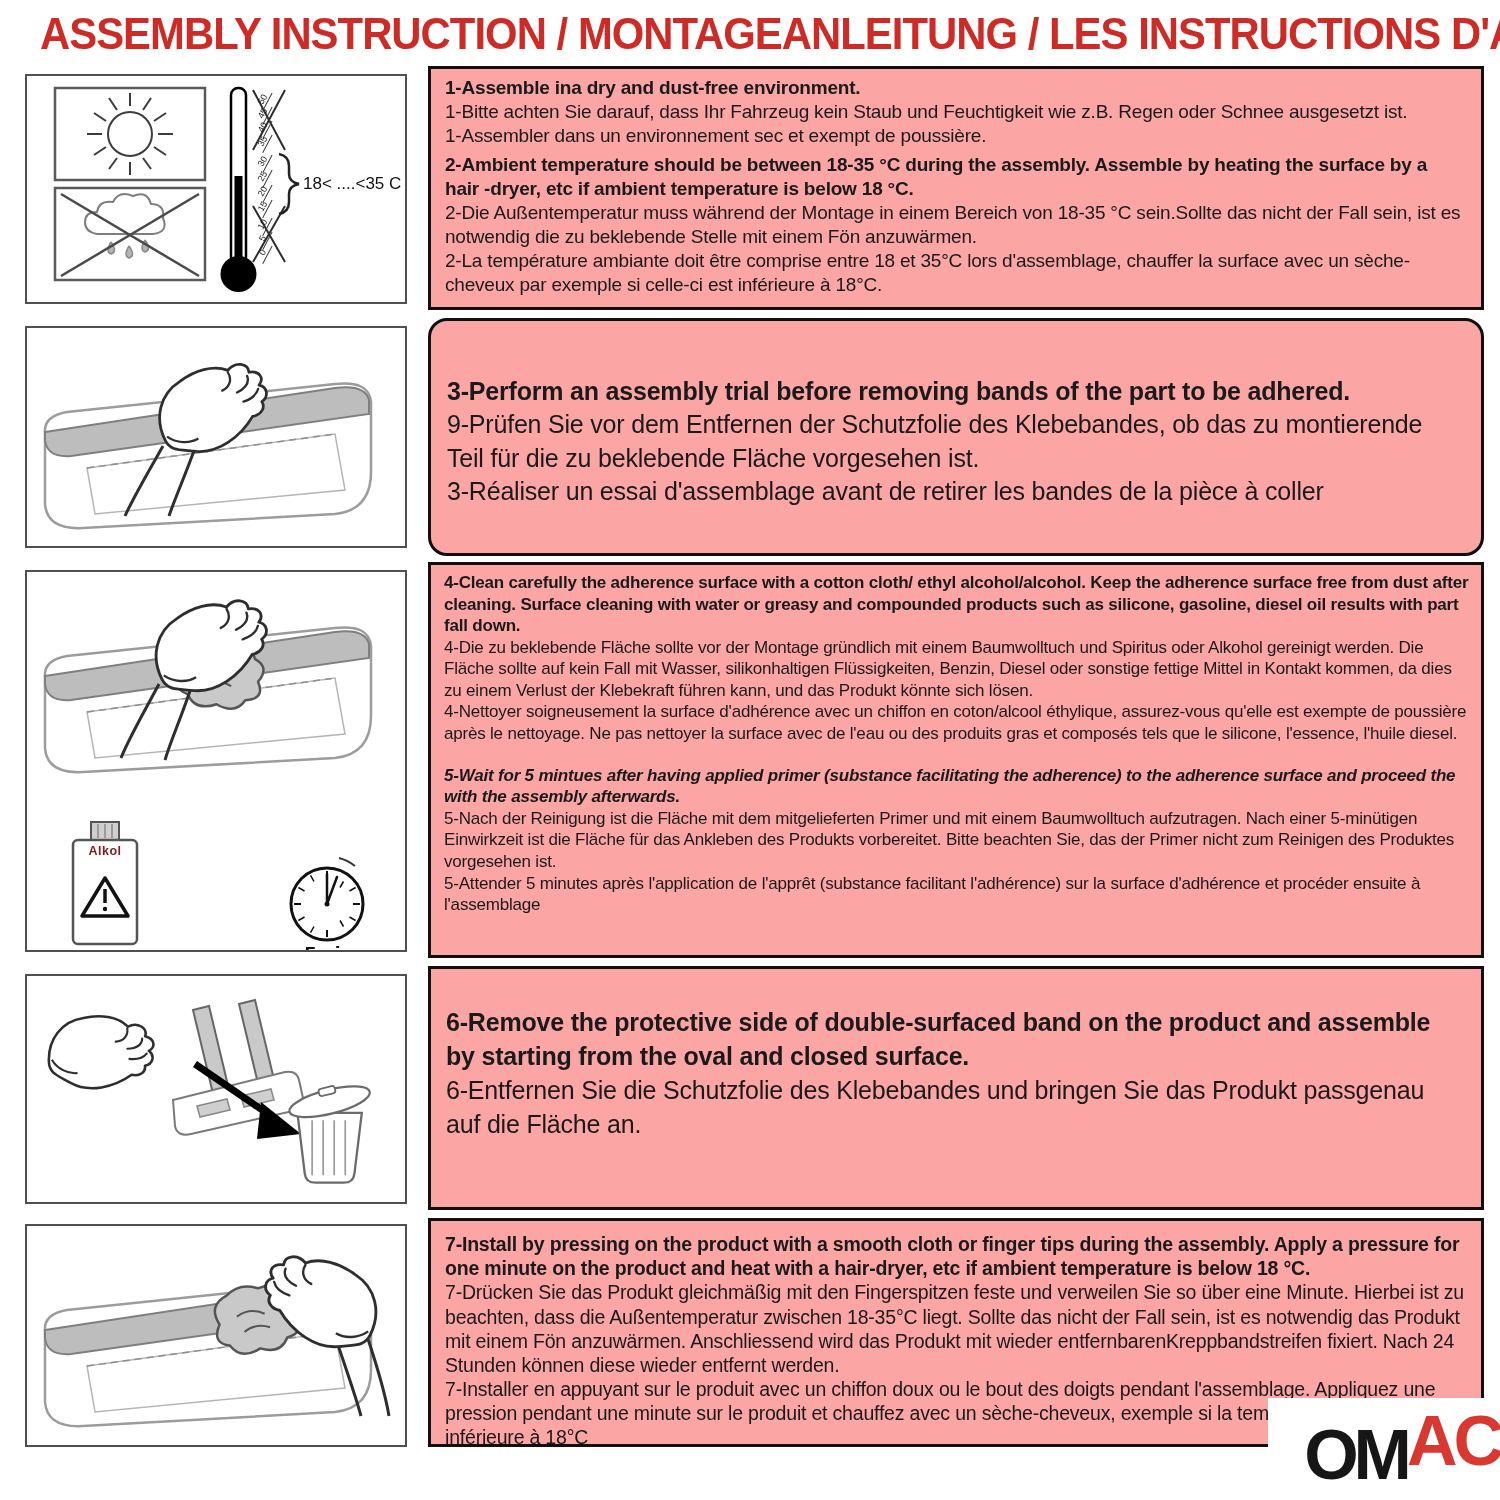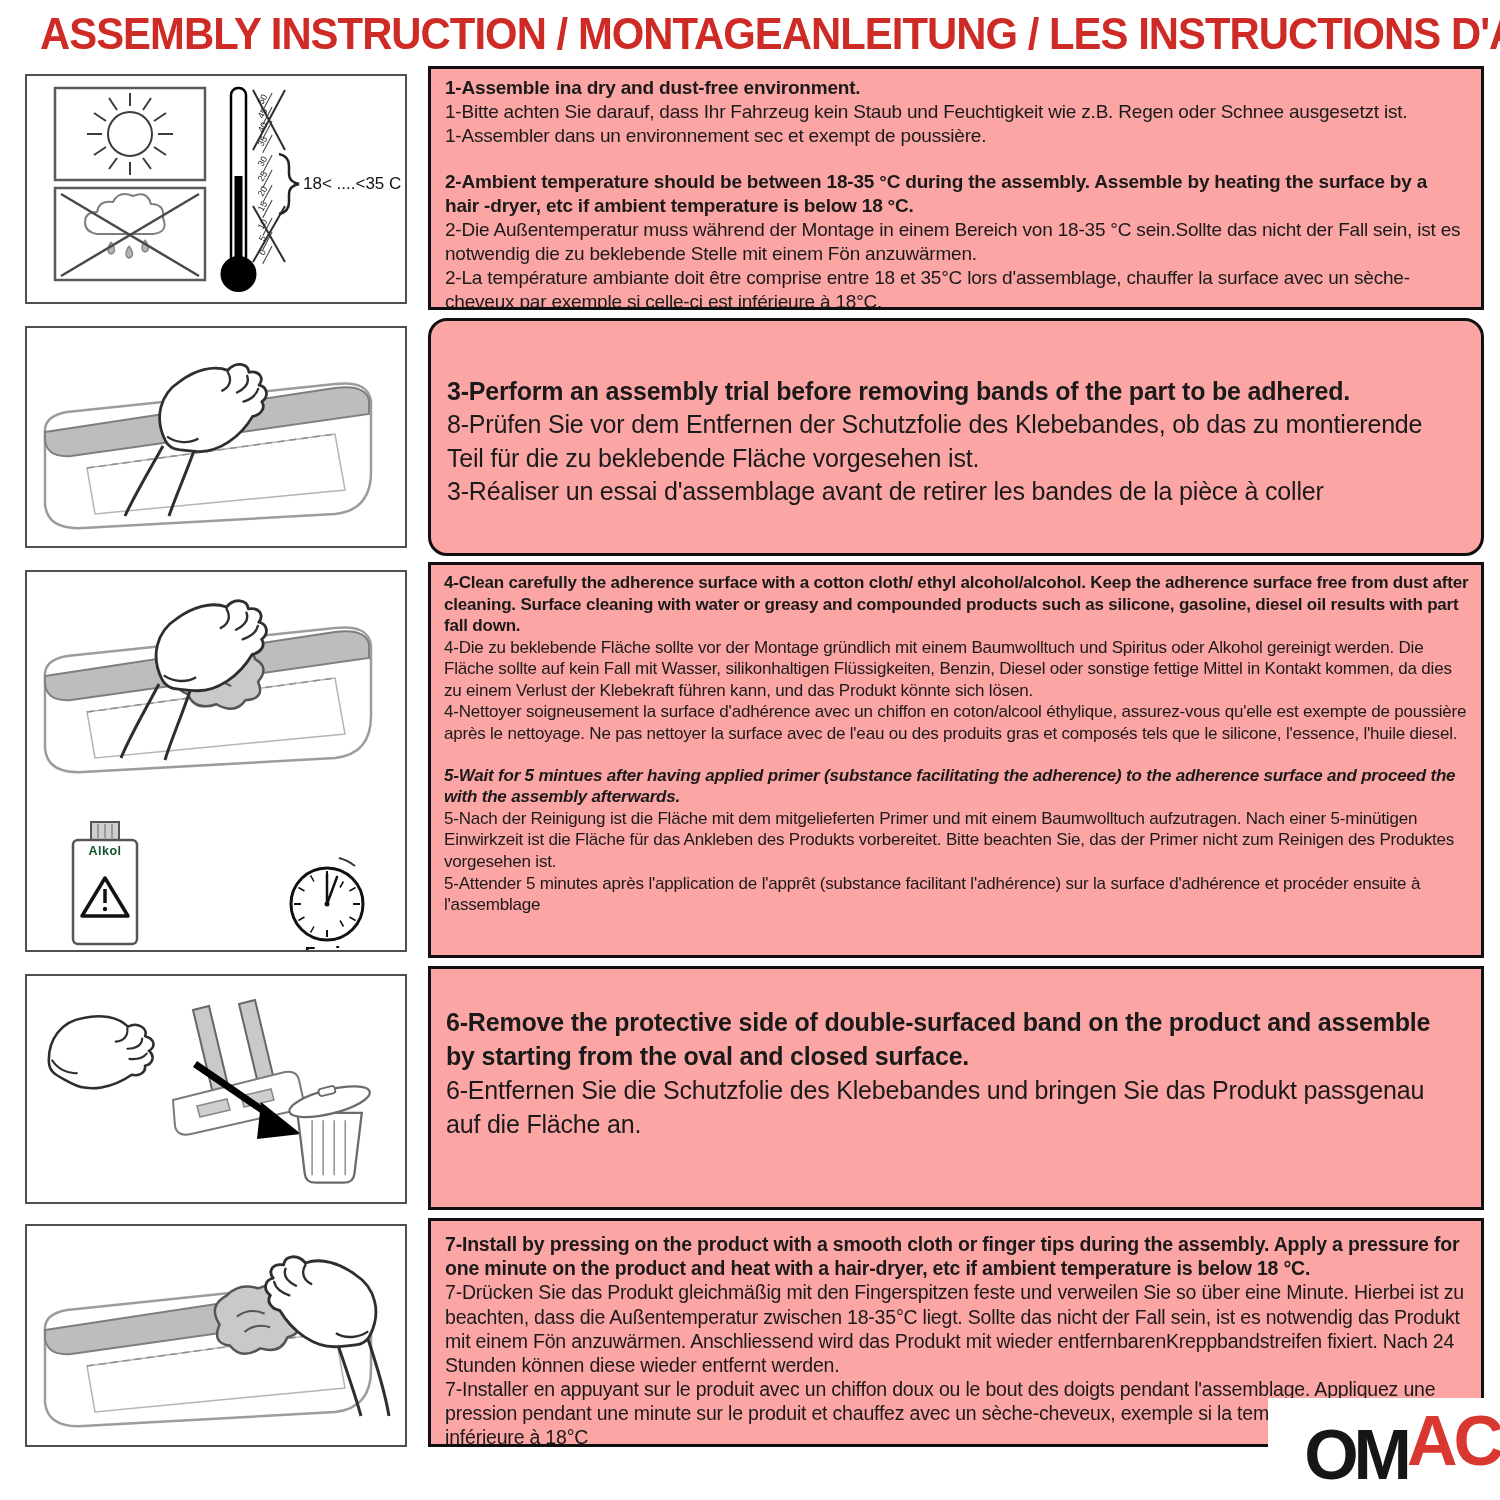--- a/index.html
+++ b/index.html
@@ -28,34 +28,34 @@
   .r4 .lbox{height:230px;}
   .r5 .lbox{top:6px;height:223px;}
   .lbox svg.fill{display:block;width:100%;height:100%;}
   .rbox{
     position:absolute;left:428px;top:0;width:1056px;height:100%;
     border:3px solid #101010;box-sizing:border-box;background:#fca5a5;overflow:hidden;
   }
   .p{margin:0;letter-spacing:-0.2px;}
   .b{font-weight:bold;}
   .r1 .rbox{padding:7px 16px 0 14px;font-size:19px;line-height:1.26;}
-  .r1 .gap{margin-top:22px;}
+  .r1 .gap{margin-top:5px;}
   .r2 .rbox{padding:54px 40px 0 16px;font-size:25px;line-height:1.33;border-radius:19px;}
   .r3 .rbox{padding:7px 10px 0 13px;font-size:17px;line-height:1.27;}
   .r3 .gap{margin-top:20px;font-style:italic;}
   .r4 .rbox{padding:36px 16px 0 15px;font-size:25px;line-height:1.36;}
   .r5 .rbox{padding:11px 12px 0 14px;font-size:19.5px;line-height:1.24;}
   .thermo-num{
     position:absolute;width:20px;font-size:9px;color:#222;text-align:center;
     line-height:10px;border-bottom:1px solid #3a3a3a;transform:rotate(-62deg);
   }
   .thermo-label{position:absolute;left:276px;top:98px;font-size:17px;color:#111;white-space:nowrap;}
   .alkol-label{
     position:absolute;left:40px;top:272px;width:76px;text-align:center;
-    font-size:12.5px;font-weight:bold;color:#14532d;letter-spacing:.5px;
+    font-size:12.5px;font-weight:bold;color:#7f1d1d;letter-spacing:.5px;
   }
   .fivemin-label{
     position:absolute;left:252px;top:370px;width:100px;text-align:center;
     font-size:21px;font-weight:bold;color:#101010;
   }
   .bottle-svg{position:absolute;left:40px;top:244px;}
   .clock-svg{position:absolute;left:252px;top:278px;}
   .logo{
     position:absolute;left:1268px;top:1398px;width:232px;height:86px;background:#fff;
     display:flex;align-items:center;justify-content:flex-end;
@@ -148,21 +148,21 @@
     <svg class="fill" viewBox="0 0 378 218">
       <use href="#sym-panel" x="8" y="10"></use>
       <g>
         <path d="M136 118 C120 146 106 170 98 188 M168 120 C158 148 148 170 142 188" fill="none" stroke="#2e2e2e" stroke-width="3"></path>
         <use href="#sym-hand" transform="translate(118,24) scale(0.92)"></use>
       </g>
     </svg>
   </div>
   <div class="rbox">
     <p class="p b">3-Perform an assembly trial before removing bands of the part to be adhered.</p>
-    <p class="p">8-Prüfen Sie vor dem Entfernen der Schutzfolie des Klebebandes, ob das zu montierende Teil für die zu beklebende Fläche vorgesehen ist.</p>
+    <p class="p">9-Prüfen Sie vor dem Entfernen der Schutzfolie des Klebebandes, ob das zu montierende Teil für die zu beklebende Fläche vorgesehen ist.</p>
     <p class="p">3-Réaliser un essai d'assemblage avant de retirer les bandes de la pièce à coller</p>
   </div>
 </div>
 
 <div class="row r3">
   <div class="lbox">
     <svg width="378" height="224" viewBox="0 0 378 224" style="display:block">
       <use href="#sym-panel" x="8" y="10"></use>
       <use href="#sym-cloth" transform="translate(150,54) rotate(8)"></use>
       <g>

